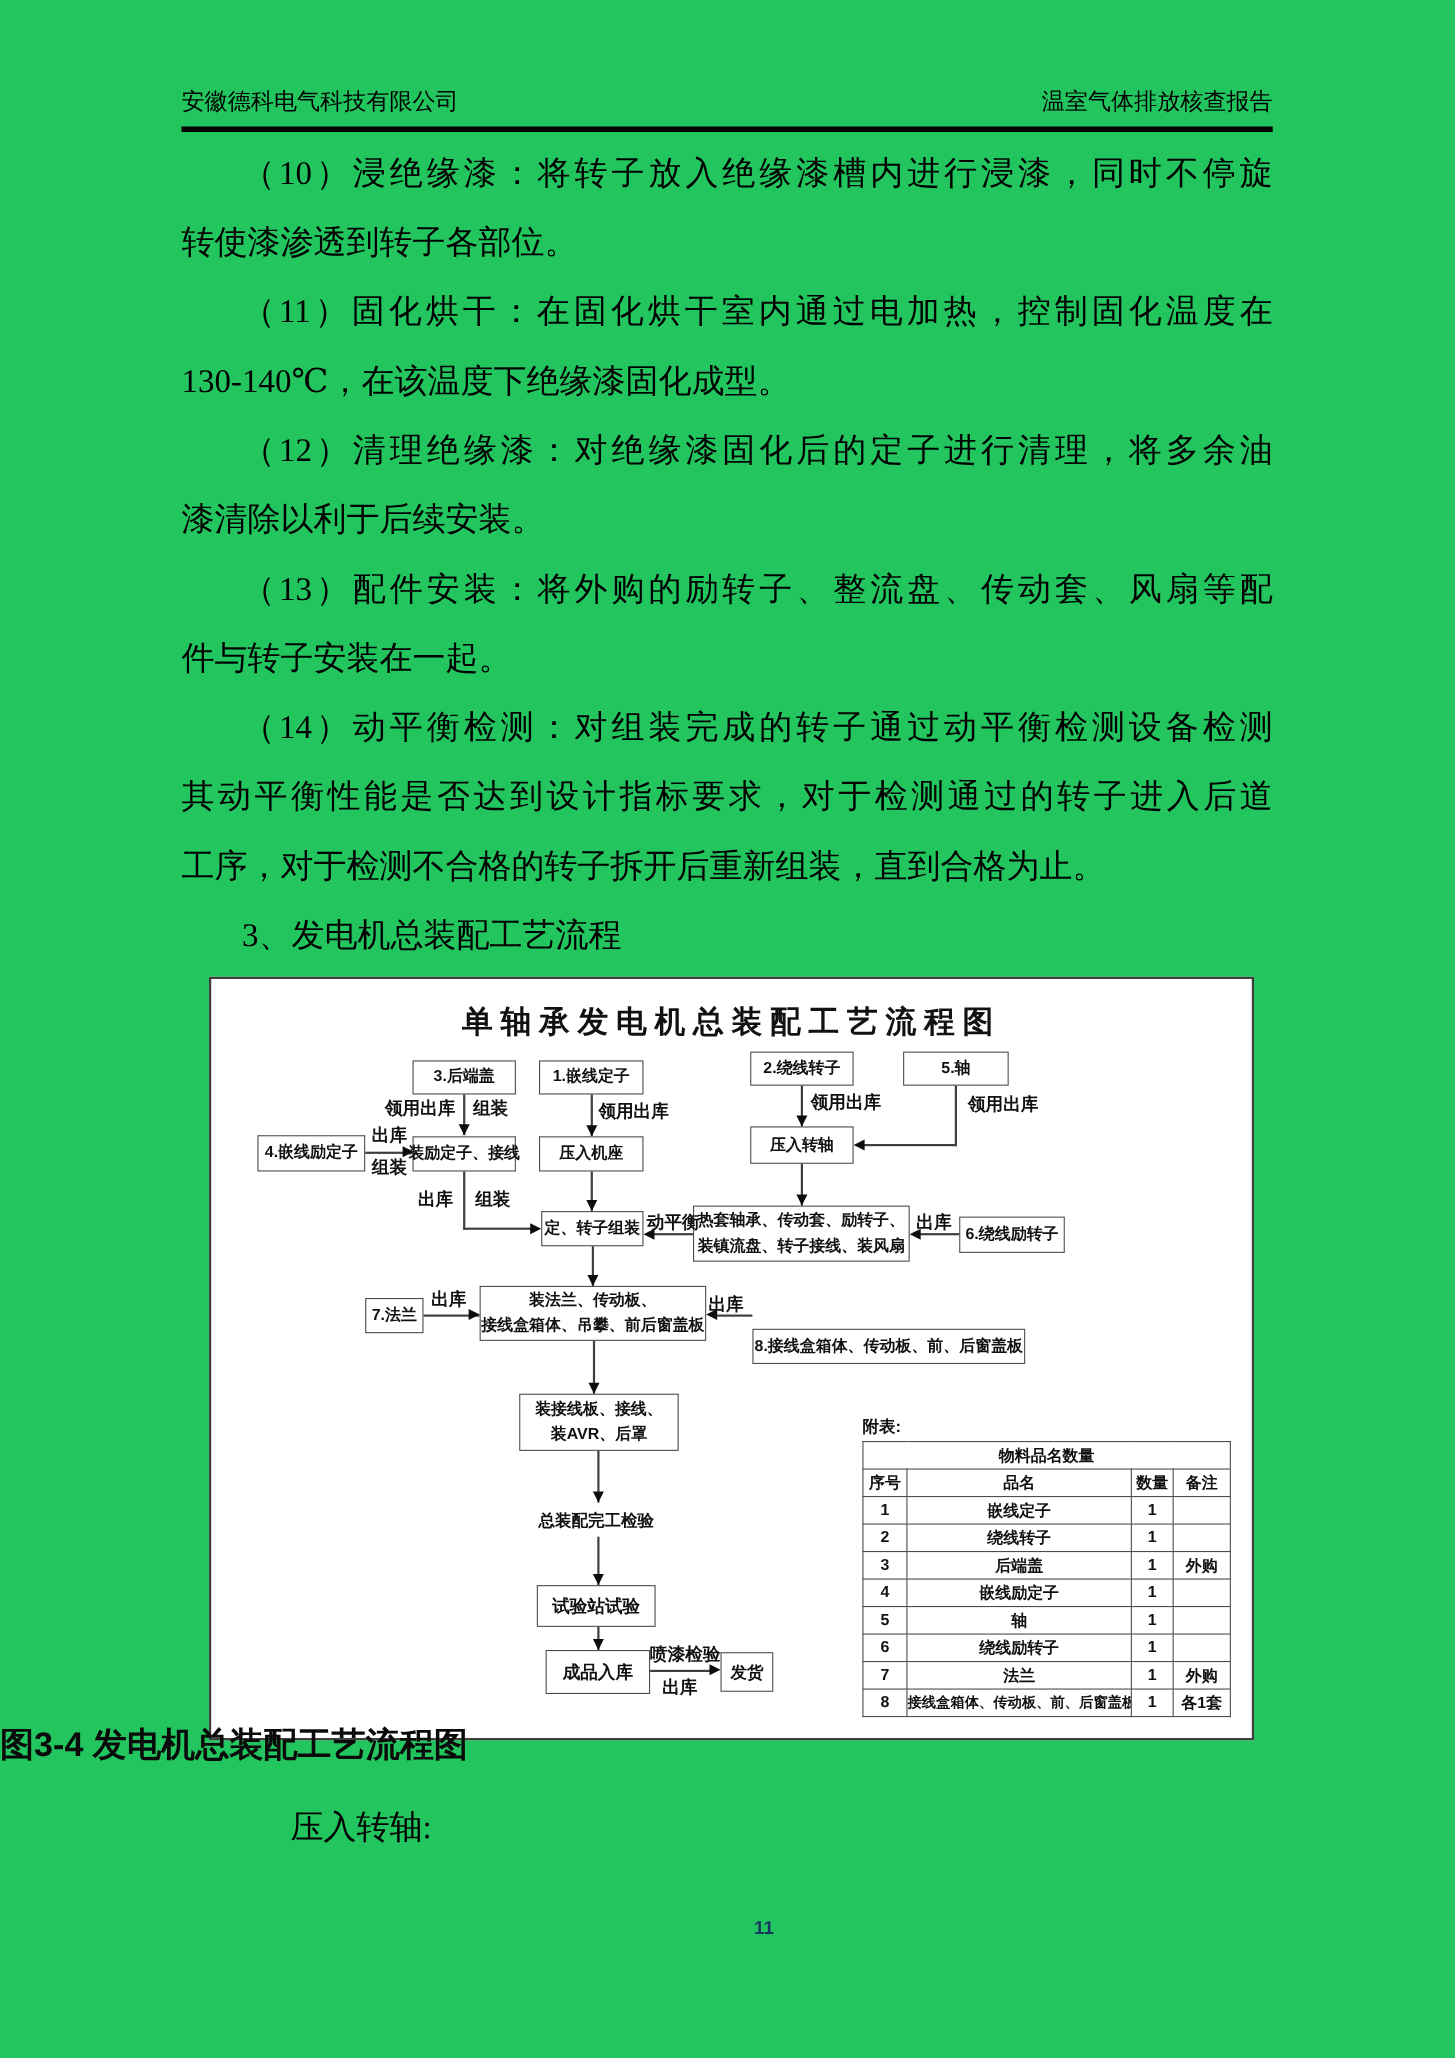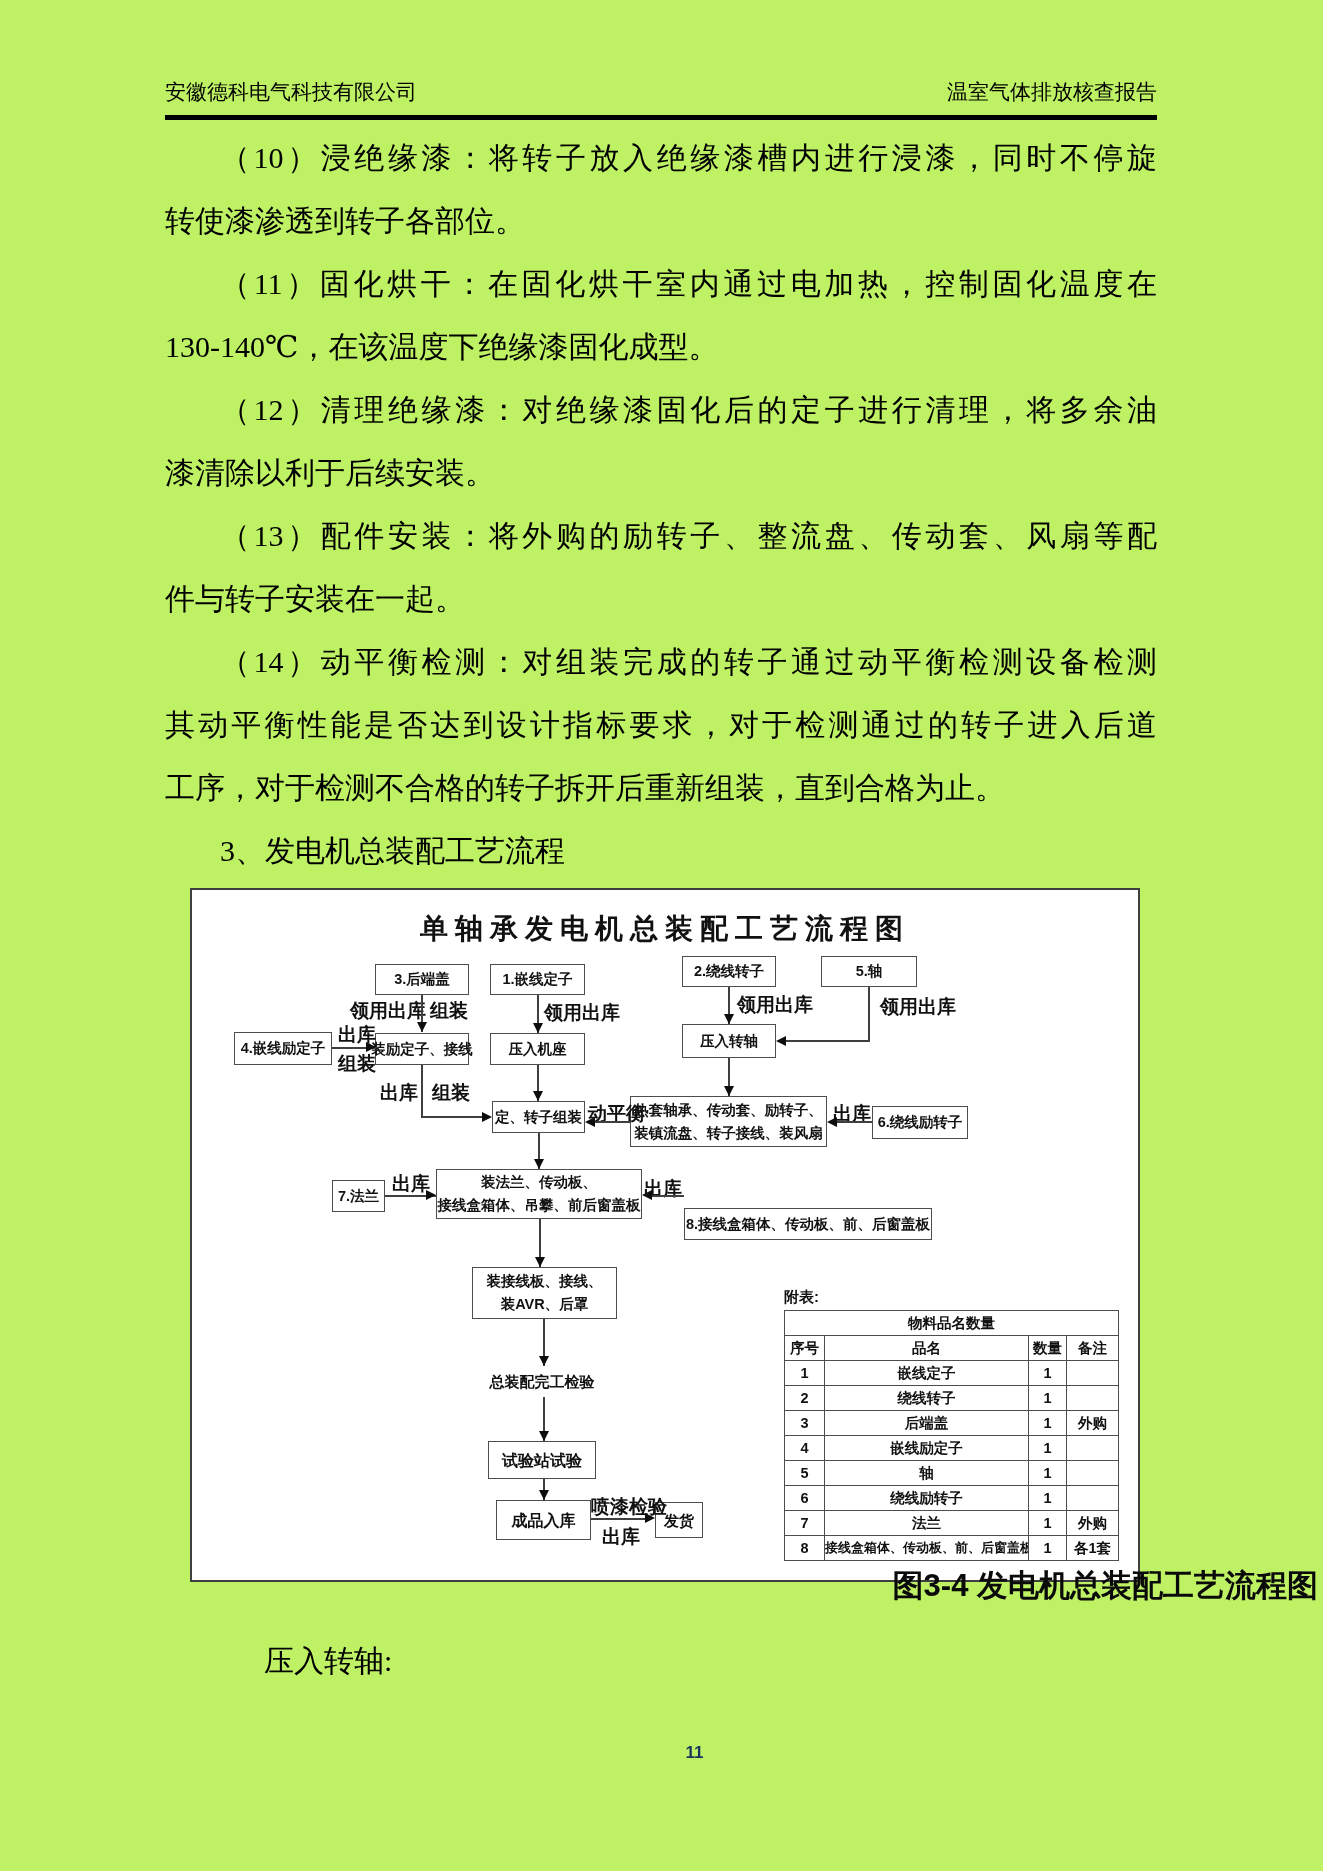--- a/index.html
+++ b/index.html
@@ -1,49 +1,49 @@
 <!DOCTYPE html>
 <html><head>
 <meta charset="utf-8">
 <style>
   html,body{margin:0;padding:0;background:#888;}
-  .page{position:relative;width:1323px;height:1871px;background:#bef264;overflow:hidden;
+  .page{position:relative;width:1323px;height:1871px;background:#22c55e;overflow:hidden;
         font-family:"Liberation Serif","DejaVu Serif",serif;color:#000;}
   
   .hdr{position:absolute;left:165px;top:78px;width:992px;display:flex;justify-content:space-between;
        align-items:flex-end;font-size:21px;border-bottom:5px solid #000;padding-bottom:9px;}
   
   .bodytext{position:absolute;left:165px;top:126px;width:992px;font-size:30px;}
   .ln{height:63px;line-height:63px;text-align:justify;text-align-last:justify;white-space:normal;}
   .ln.indent{padding-left:55px;}
   .ln.last{text-align-last:left;}
   .ln.plain{text-align:left;text-align-last:left;}
   
   .frame{position:absolute;left:190px;top:888px;width:946px;height:690px;border:2px solid #3f3f3f;
          background:#fff;font-family:"Liberation Sans","DejaVu Sans",sans-serif;}
   .fc-title{position:absolute;left:0;top:20px;width:100%;text-align:center;font-size:28px;font-weight:bold;
             letter-spacing:7px;color:#111;}
   .node{position:absolute;border:1.5px solid #4d4d4d;background:#fff;display:flex;flex-direction:column;
         align-items:center;justify-content:center;font-size:14.5px;font-weight:600;line-height:23px;
         white-space:nowrap;box-sizing:border-box;color:#111;}
   .txtonly{position:absolute;font-size:15px;font-weight:600;white-space:nowrap;color:#111;}
-  .lab{position:absolute;font-size:19px;font-weight:600;white-space:nowrap;color:#111;}
+  .lab{position:absolute;font-size:16px;font-weight:600;white-space:nowrap;color:#111;}
   .vl{position:absolute;width:2px;background:#3f3f3f;}
   .hl{position:absolute;height:2px;background:#3f3f3f;}
   .ad{position:absolute;width:0;height:0;border-left:5px solid transparent;border-right:5px solid transparent;border-top:10px solid #0d0d0d;}
   .al{position:absolute;width:0;height:0;border-top:5px solid transparent;border-bottom:5px solid transparent;border-right:10px solid #0d0d0d;}
   .ar{position:absolute;width:0;height:0;border-top:5px solid transparent;border-bottom:5px solid transparent;border-left:10px solid #0d0d0d;}
   
   .attach-label{position:absolute;left:592px;top:398px;font-size:15px;font-weight:600;color:#111;}
   .apx{position:absolute;left:592px;top:420px;border-collapse:collapse;table-layout:fixed;width:334px;
        font-size:14.5px;font-weight:600;color:#111;}
   .apx td,.apx th{border:1.5px solid #4d4d4d;text-align:center;padding:0;height:24px;overflow:hidden;
        white-space:nowrap;font-weight:600;}
   
-  .caption{position:absolute;left:0;top:1565px;width:1318px;text-align:right;font-size:31px;font-weight:bold;
+  .caption{position:absolute;left:0;top:1565px;width:1318px;text-align:left;font-size:31px;font-weight:bold;
            font-family:"Liberation Sans","DejaVu Sans",sans-serif;color:#0a0a0a;}
   .intro{position:absolute;left:264px;top:1641px;font-size:30px;}
   .pagenum{position:absolute;left:0;top:1743px;width:1323px;text-align:center;font-size:17px;font-weight:bold;
            font-family:"Liberation Sans","DejaVu Sans",sans-serif;color:#17365d;margin-left:33px;}
 </style>
 </head>
 <body>
 
 <div class="page">
 

